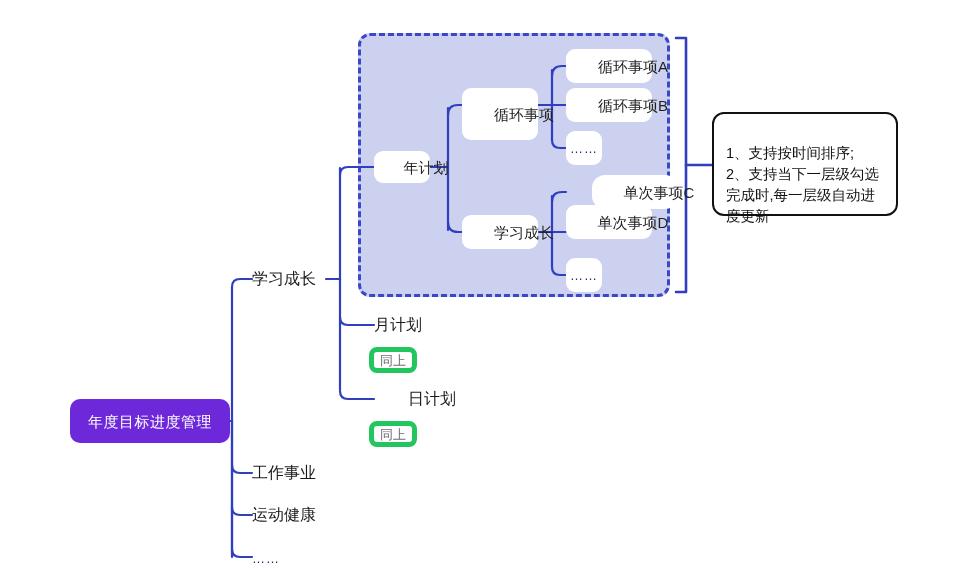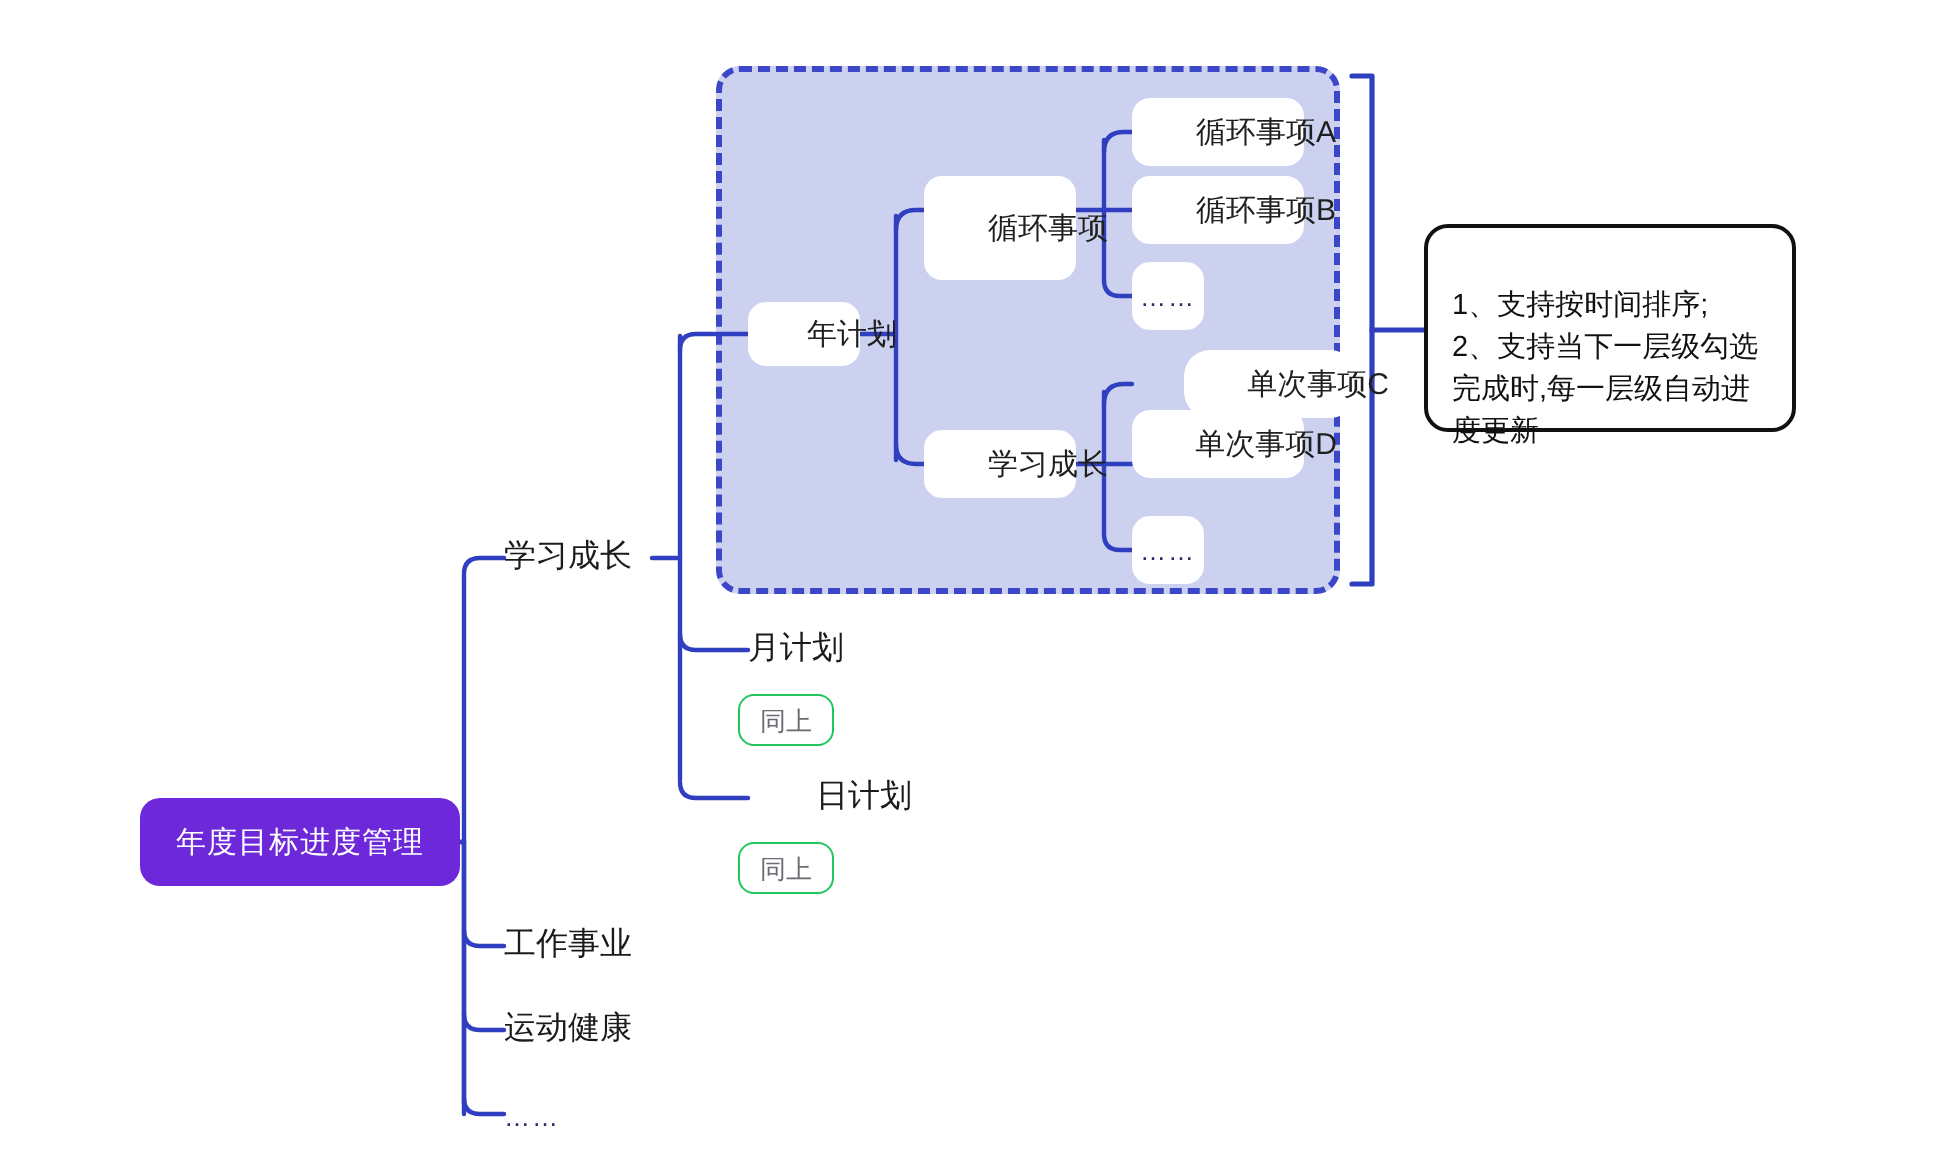--- a/index.html
+++ b/index.html
@@ -56,21 +56,21 @@
     letter-spacing:1px;
   }
   .node-dots-bare{
     color:#2b2b66;
     font-size:13px;
     letter-spacing:1px;
     background:transparent;
   }
   .badge{
     background:#ffffff;
-    border:1px solid #22c55e;
+    border:5px solid #22c55e;
     border-radius:8px;
     color:#6c6c76;
     font-size:13px;
   }
   .callout{
     position:absolute;
     box-sizing:border-box;
     background:#ffffff;
     border:2px solid #111111;
     border-radius:12px;

